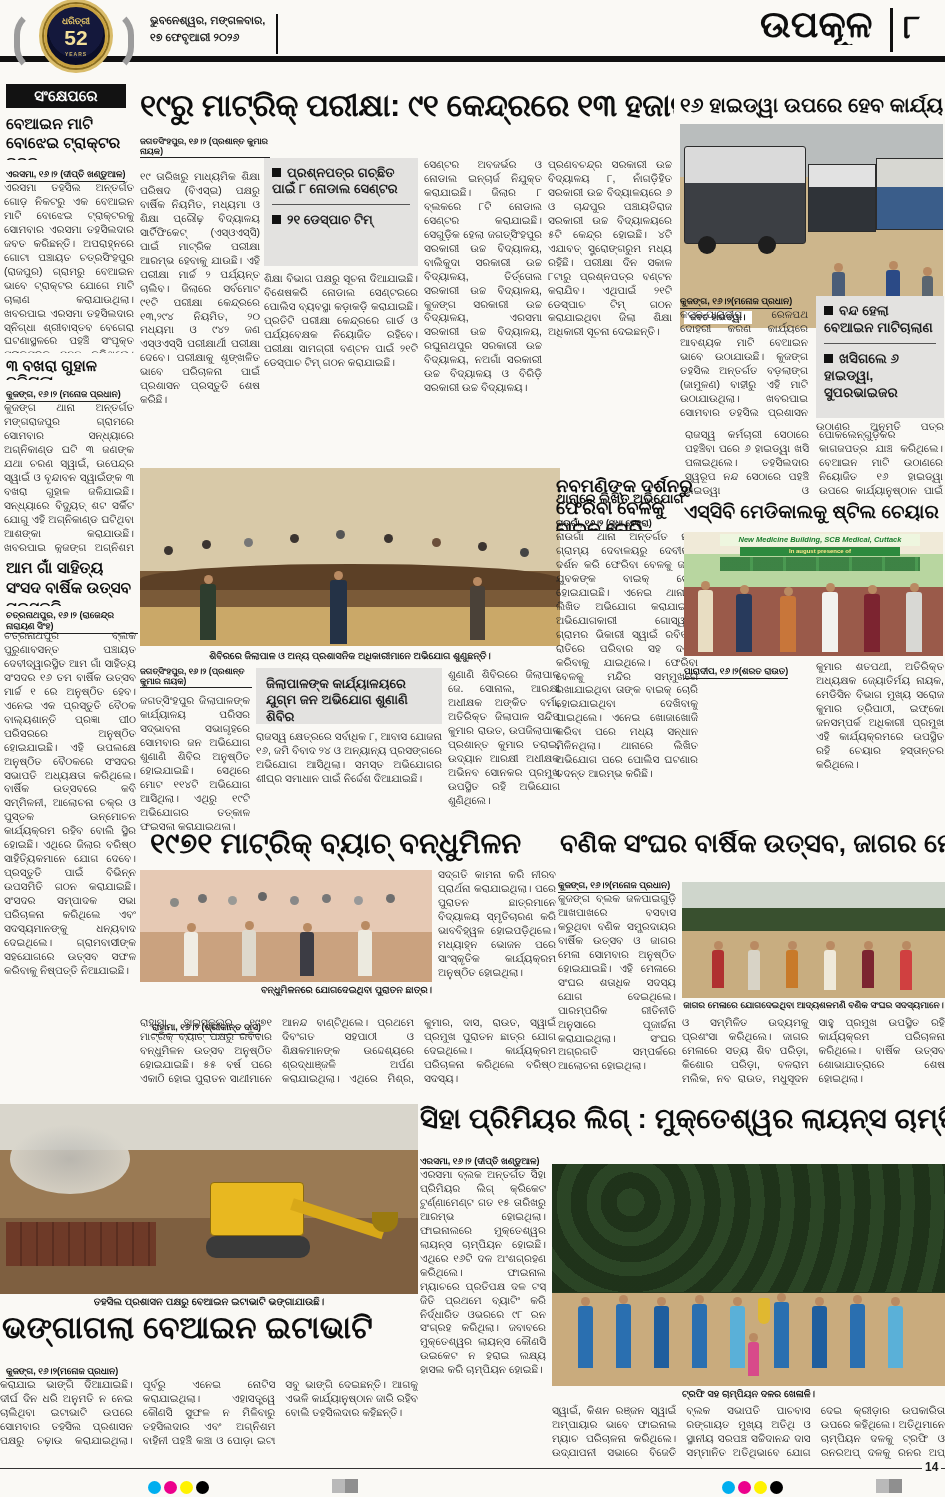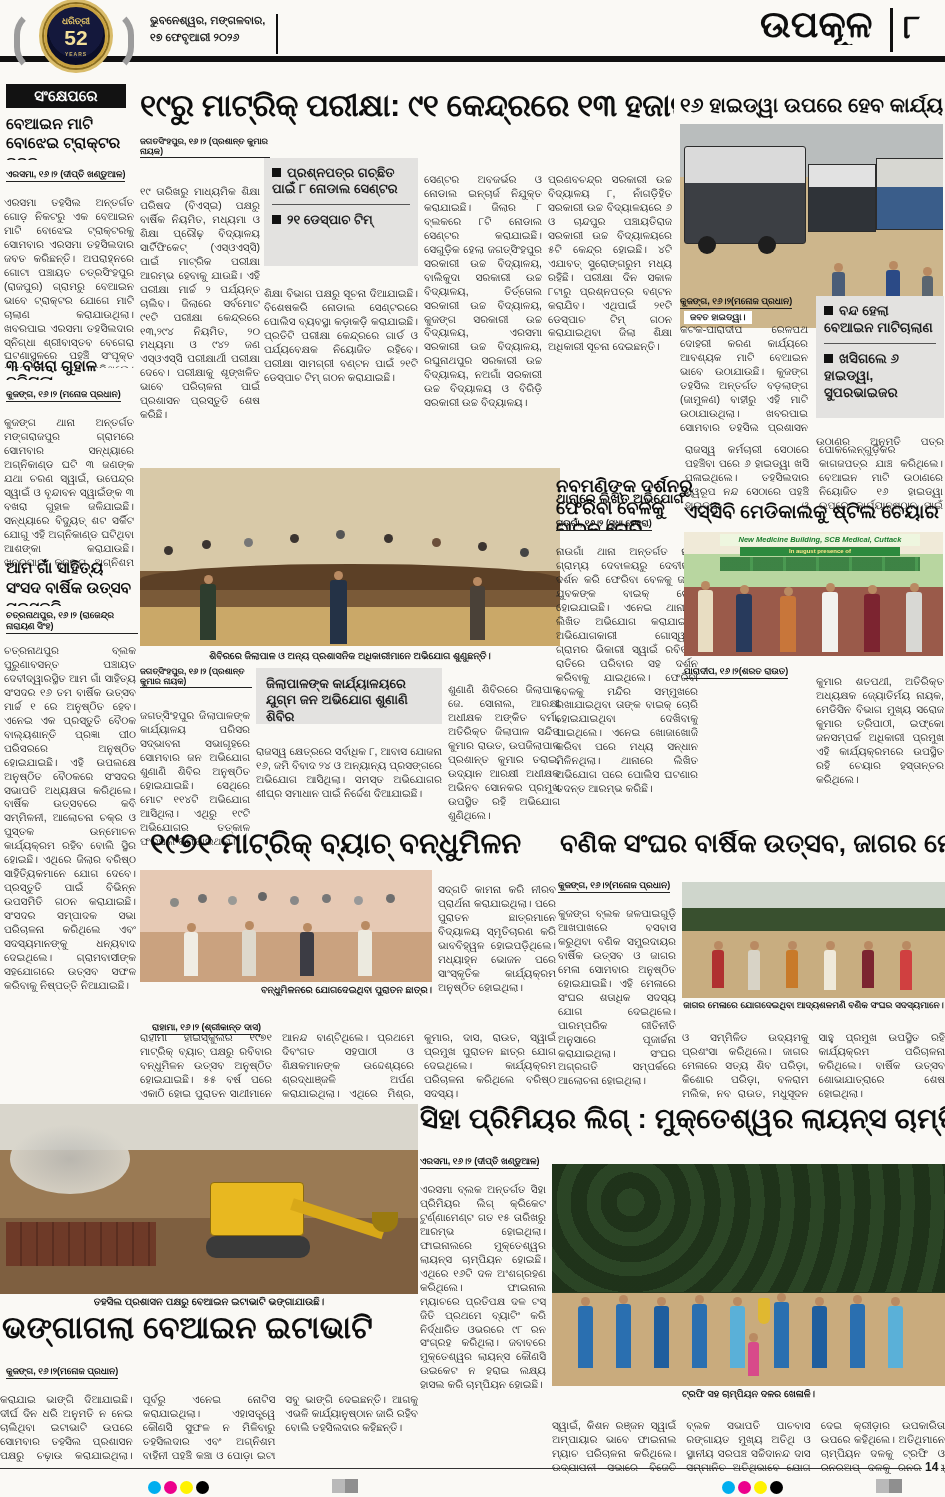--- a/index.html
+++ b/index.html
@@ -1,21 +1,21 @@
 <!DOCTYPE html>
 <html><head>
 <meta charset="utf-8">
 <style>
   html,body{margin:0;padding:0;background:#888;}
   .page{position:relative;width:945px;height:1497px;background:#faf9f5;overflow:hidden;
         font-family:"Liberation Sans","DejaVu Sans",sans-serif;color:#1b1b1b;}
   .abs{position:absolute;}
   .hl{font-weight:bold;color:#0e0e0e;line-height:1.05;overflow:hidden;}
   .one{white-space:nowrap;}
-  .body{font-size:10.5px;line-height:1.33;text-align:justify;color:#222;overflow:hidden;margin-top:15px;}
+  .body{font-size:10.5px;line-height:1.33;text-align:justify;color:#222;overflow:hidden;}
   .byline{font-weight:bold;font-size:9px;color:#111;border-bottom:1px solid #222;
           display:inline-block;padding-bottom:1px;line-height:1.2;}
   .caption{font-size:9.5px;font-weight:bold;color:#181818;text-align:center;overflow:hidden;white-space:nowrap;}
   .gbox{background:#e3e2e0;overflow:hidden;}
   .gbox .it{font-size:13px;font-weight:bold;line-height:1.25;padding:7px 8px 6px 8px;}
   .gbox .sq{display:inline-block;width:9px;height:9px;background:#111;margin-right:6px;}
   .gbox .dv{height:1px;background:#555;margin:0 8px;}
   .rule{background:#111;}
   .photo{position:absolute;overflow:hidden;background:#c9c4ba;}
   .pfig{position:absolute;border-radius:3px 3px 0 0;}

